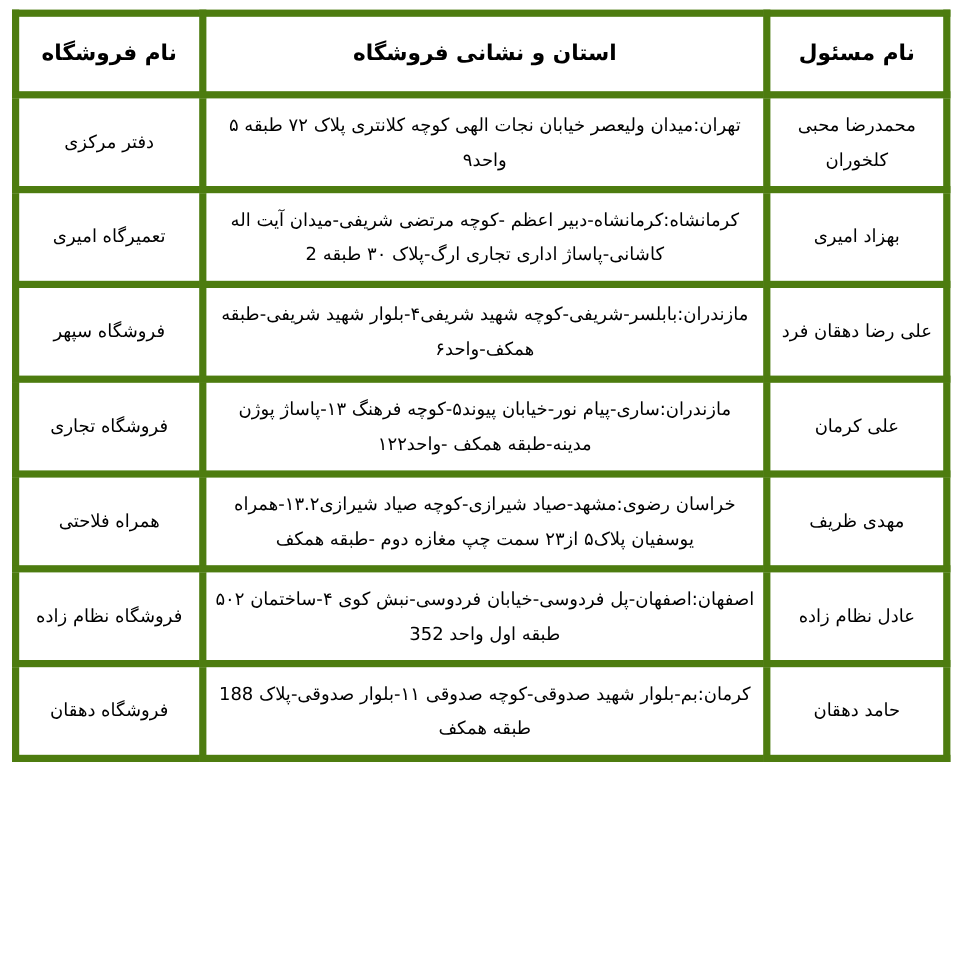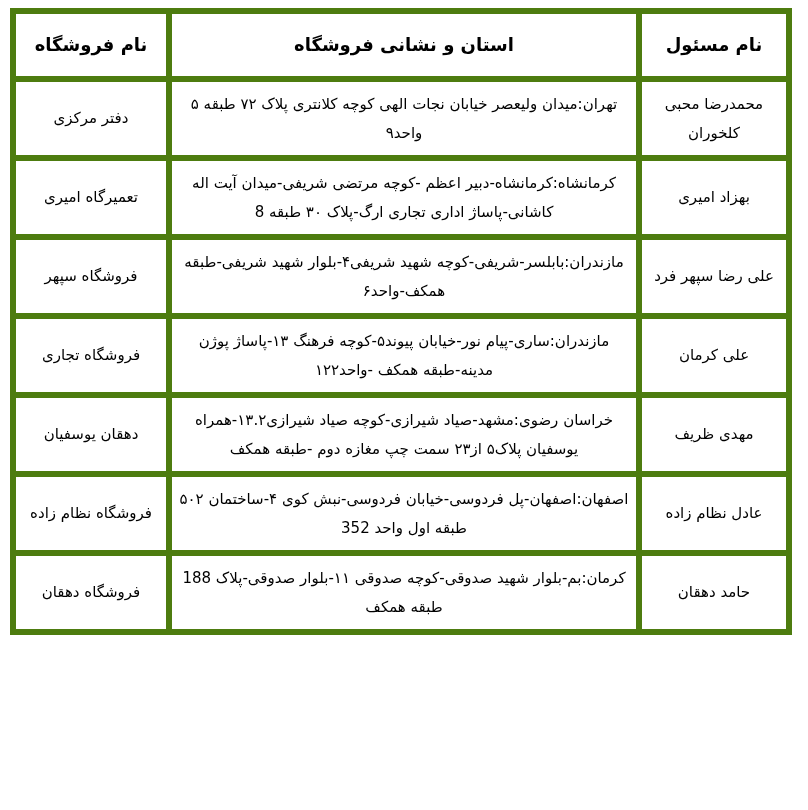--- a/index.html
+++ b/index.html
@@ -94,37 +94,37 @@
       </tr>
     </thead>
     <tbody>
       <tr>
         <td class="person">محمدرضا محبی کلخوران</td>
         <td class="addr">تهران:میدان ولیعصر خیابان نجات الهی کوچه کلانتری پلاک ۷۲ طبقه ۵ واحد۹</td>
         <td class="shop">دفتر مرکزی</td>
       </tr>
       <tr>
         <td class="person">بهزاد امیری</td>
-        <td class="addr">کرمانشاه:کرمانشاه-دبیر اعظم -کوچه مرتضی شریفی-میدان آیت اله کاشانی-پاساژ اداری تجاری ارگ-پلاک ۳۰ طبقه 8</td>
+        <td class="addr">کرمانشاه:کرمانشاه-دبیر اعظم -کوچه مرتضی شریفی-میدان آیت اله کاشانی-پاساژ اداری تجاری ارگ-پلاک ۳۰ طبقه 2</td>
         <td class="shop">تعمیرگاه امیری</td>
       </tr>
       <tr>
-        <td class="person">علی رضا سپهر فرد</td>
+        <td class="person">علی رضا دهقان فرد</td>
         <td class="addr">مازندران:بابلسر-شریفی-کوچه شهید شریفی۴-بلوار شهید شریفی-طبقه همکف-واحد۶</td>
         <td class="shop">فروشگاه سپهر</td>
       </tr>
       <tr>
         <td class="person">علی کرمان</td>
         <td class="addr">مازندران:ساری-پیام نور-خیابان پیوند۵-کوچه فرهنگ ۱۳-پاساژ پوژن مدینه-طبقه همکف -واحد۱۲۲</td>
         <td class="shop">فروشگاه تجاری</td>
       </tr>
       <tr>
         <td class="person">مهدی ظریف</td>
         <td class="addr">خراسان رضوی:مشهد-صیاد شیرازی-کوچه صیاد شیرازی۱۳.۲-همراه یوسفیان پلاک۵ از۲۳ سمت چپ مغازه دوم -طبقه همکف</td>
-        <td class="shop">دهقان یوسفیان</td>
+        <td class="shop">همراه فلاحتی</td>
       </tr>
       <tr>
         <td class="person">عادل نظام زاده</td>
         <td class="addr">اصفهان:اصفهان-پل فردوسی-خیابان فردوسی-نبش کوی ۴-ساختمان ۵۰۲ طبقه اول واحد 352</td>
         <td class="shop">فروشگاه نظام زاده</td>
       </tr>
       <tr>
         <td class="person">حامد دهقان</td>
         <td class="addr">کرمان:بم-بلوار شهید صدوقی-کوچه صدوقی ۱۱-بلوار صدوقی-پلاک 188 طبقه همکف</td>
         <td class="shop">فروشگاه دهقان</td>

